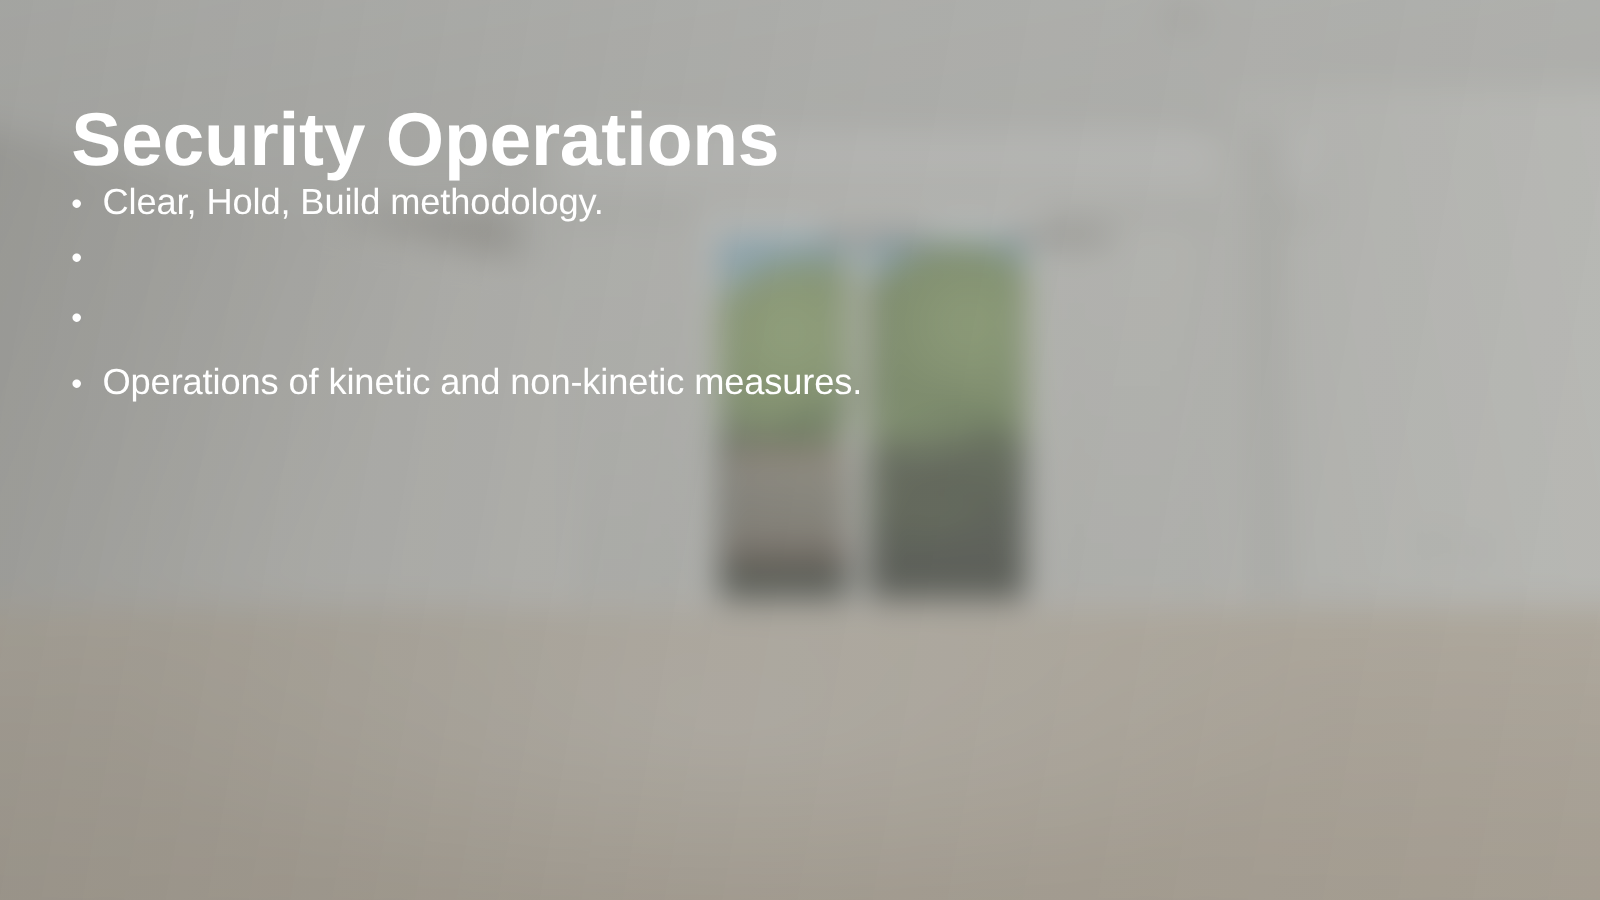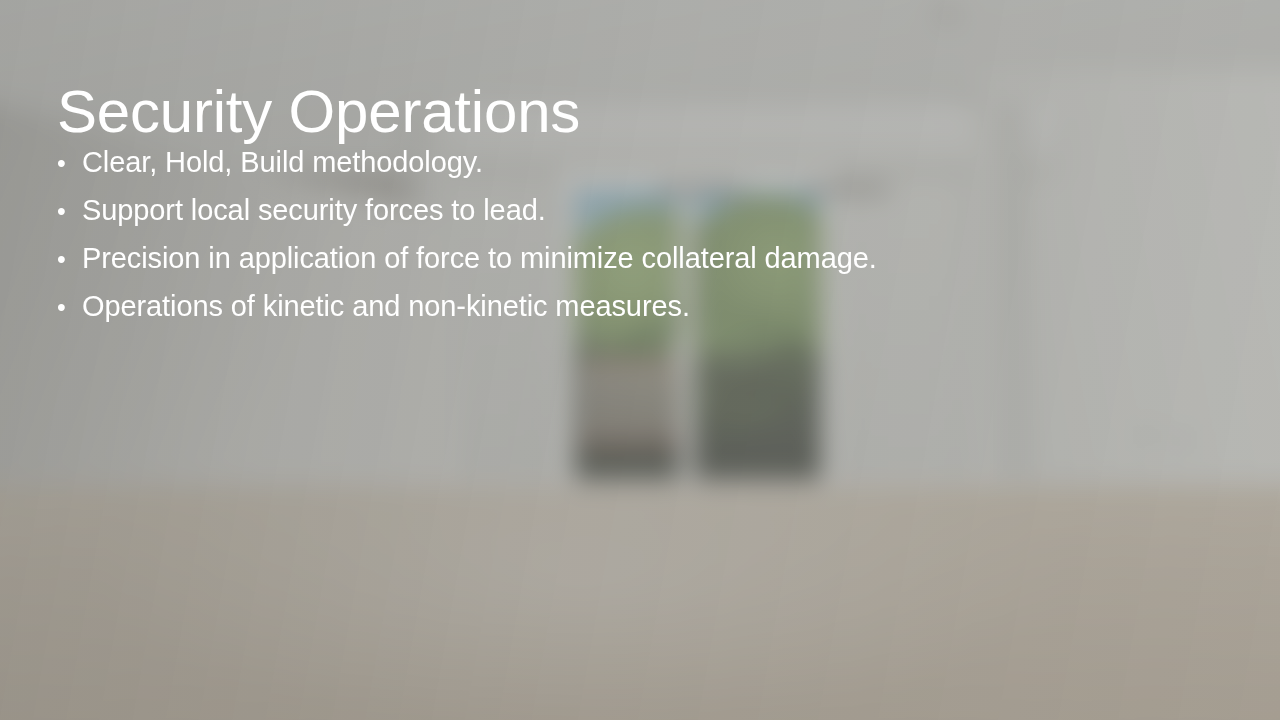--- a/index.html
+++ b/index.html
@@ -187,21 +187,21 @@
   }
   .scrim-2{
     position:absolute;inset:0;
     background:linear-gradient(100deg,rgba(108,108,104,0.26) 0%,rgba(120,120,116,0.12) 48%,rgba(130,130,126,0.04) 100%);
   }
 
   
   .content{position:absolute;left:0;top:0;width:1280px;height:720px;}
   .slide-title{
     position:absolute;left:57px;top:52px;
-    font-size:60px;line-height:1.05;font-weight:400;letter-spacing:-0.2px;
+    font-size:60px;line-height:1.05;font-weight:700;letter-spacing:-0.2px;
     color:#ffffff;white-space:nowrap;margin-top:28px;
   }
   .bullets{
     position:absolute;left:57px;top:146px;width:1180px;
     margin:0;padding:0;list-style:none;
   }
   .bullet-row{
     display:flex;align-items:baseline;
     height:48px;
     font-size:29px;font-weight:300;color:#ffffff;letter-spacing:-0.1px;
@@ -269,25 +269,23 @@
   <div class="content">
     <h1 class="slide-title">Security Operations</h1>
 
     <ul class="bullets">
       <li class="bullet-row">
         <span class="bullet-dot">•</span>
         <span class="bullet-text">Clear, Hold, Build methodology.</span>
       </li>
       <li class="bullet-row">
         <span class="bullet-dot">•</span>
-        <span class="bullet-text">Support local security forces to lead.</span>
-      </li>
-      <li class="bullet-row">
-        <span class="bullet-dot">•</span>
-        <span class="bullet-text">Precision in application of force to minimize collateral damage.</span>
+      </li>
+      <li class="bullet-row">
+        <span class="bullet-dot">•</span>
       </li>
       <li class="bullet-row">
         <span class="bullet-dot">•</span>
         <span class="bullet-text">Operations of kinetic and non-kinetic measures.</span>
       </li>
     </ul>
   </div>
 
 </div>
 

